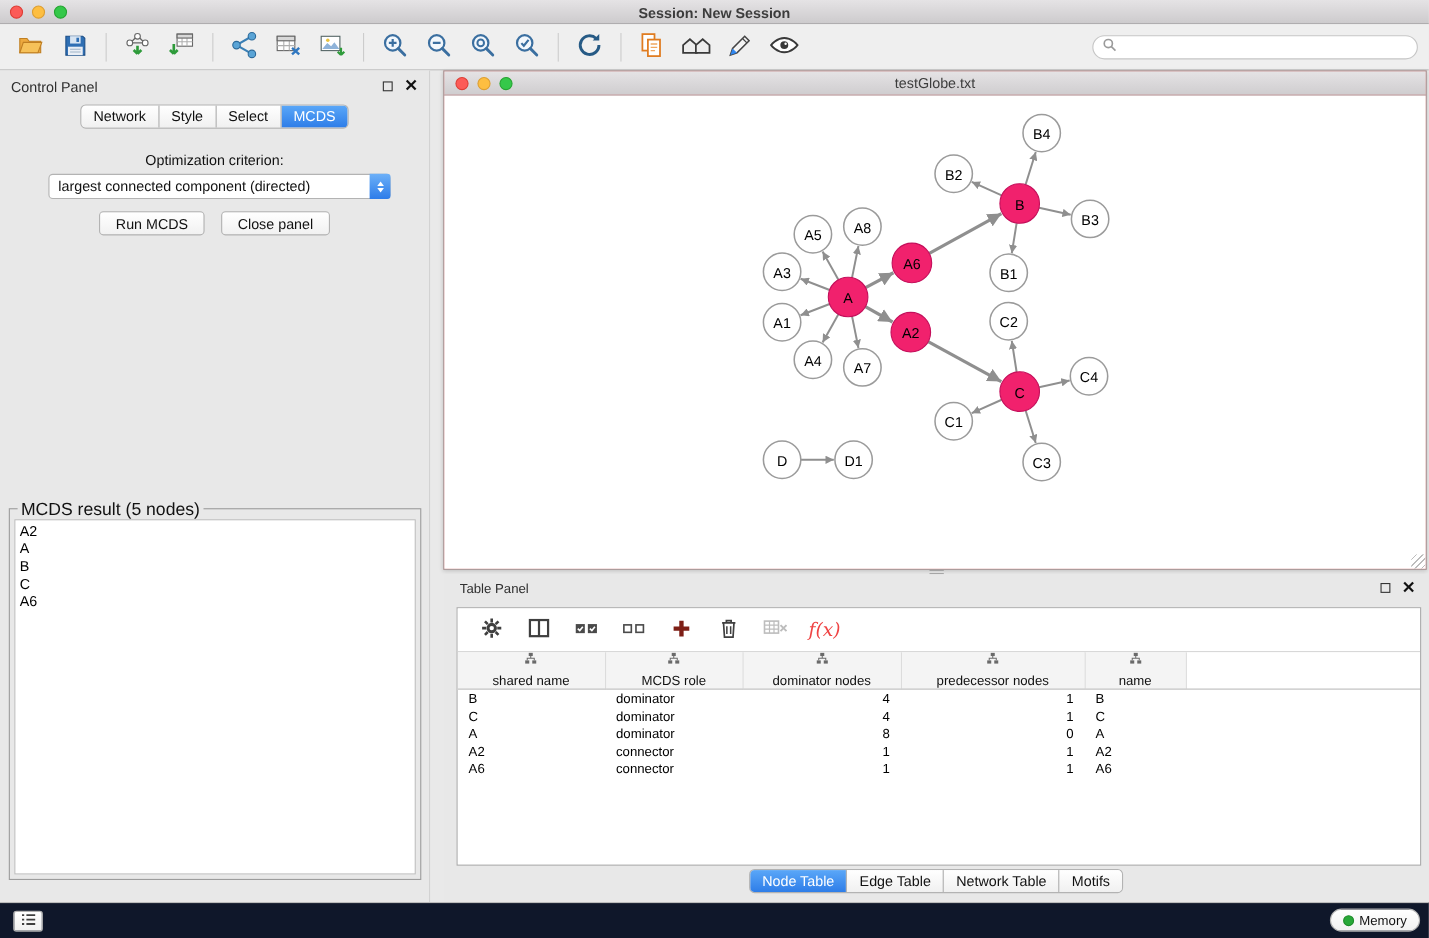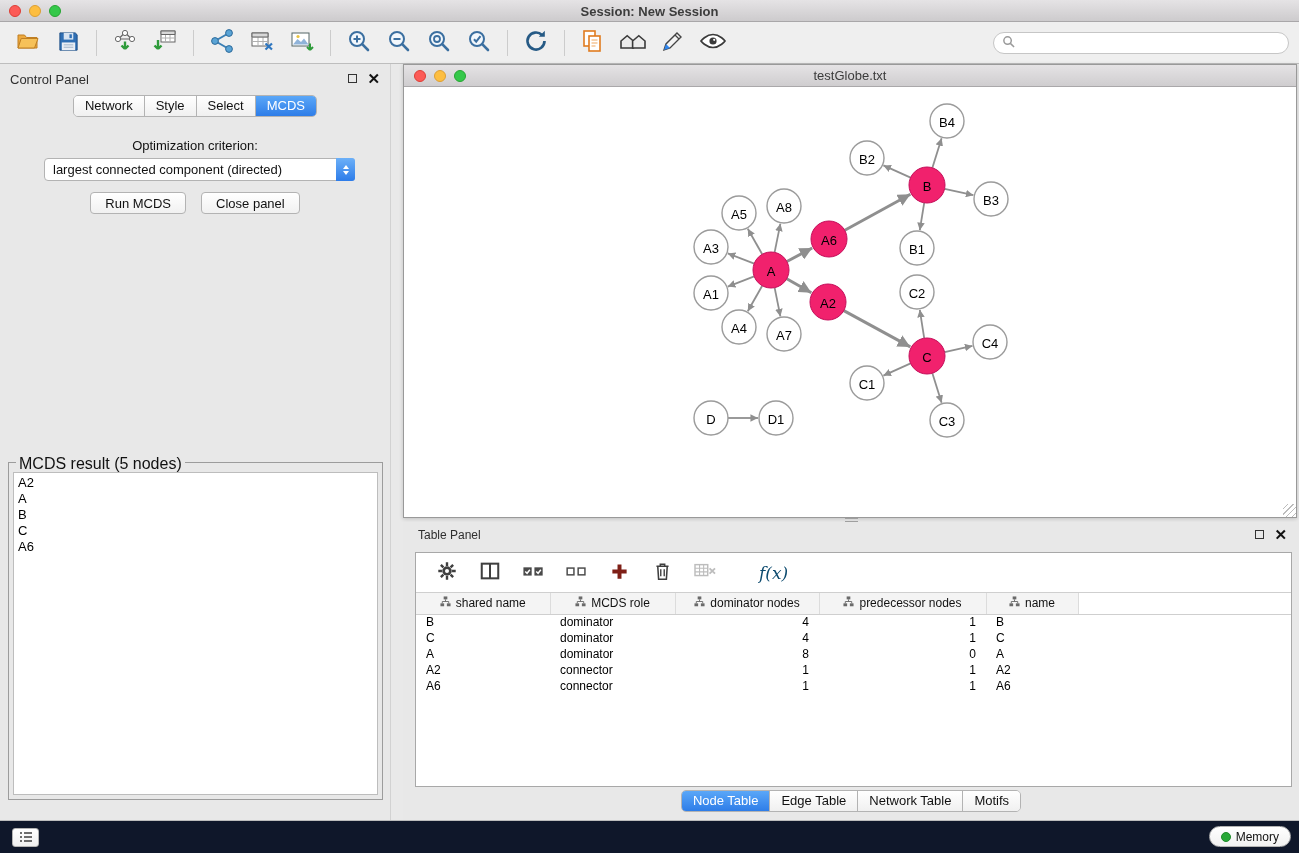--- a/index.html
+++ b/index.html
@@ -55,25 +55,25 @@
   .h-grip{position:absolute;left:845px;top:518px;width:13px;height:4px;border-top:1px solid #9f9f9f;border-bottom:1px solid #9f9f9f;}
 
   
   .table-panel{position:absolute;left:403px;top:522px;width:896px;height:298px;background:#e8e8e8;}
   .tp-head{position:relative;height:28px;}
   .tp-title{position:absolute;left:15px;top:6px;font-size:12px;color:#2f2f2f;}
   .tp-icons{position:absolute;right:12px;top:7px;display:flex;gap:10px;align-items:center;}
   .tp-box{position:absolute;left:12px;top:30px;width:877px;height:235px;background:#fff;border:1px solid #a8a8a8;overflow:hidden;}
   .tp-toolbar{height:40px;border-bottom:1px solid #cfcfcf;display:flex;align-items:center;padding-left:18px;gap:17px;background:#fff;}
   .tp-btn{height:28px;min-width:26px;display:flex;align-items:center;justify-content:center;background:none;border:none;cursor:pointer;}
-  .fx{font-family:"DejaVu Serif",serif;font-style:italic;font-size:17px;color:#0c4a6e;margin-left:24px;}
+  .fx{font-family:"DejaVu Serif",serif;font-style:italic;font-size:17px;color:#ef4444;}
   table.data{border-collapse:collapse;width:875px;table-layout:fixed;font-size:12px;}
   table.data th{height:21px;background:#f4f4f4;border-bottom:1px solid #cfcfcf;border-right:1px solid #dcdcdc;font-weight:normal;font-size:12px;color:#111;}
   table.data th.filler{background:#fff;border-right:none;}
-  .hdr{display:flex;align-items:center;justify-content:center;gap:5px;}
+  .hdr{display:flex;align-items:center;justify-content:center;gap:5px;flex-direction:column;}
   table.data td{height:16px;padding:0 10px;color:#000;white-space:nowrap;overflow:hidden;}
   td.num{text-align:right;padding-right:12px;}
   .bottom-tabs{position:absolute;left:0;right:0;top:268px;display:flex;justify-content:center;}
 
   
   .statusbar{position:absolute;left:0;top:820px;width:100%;height:33px;background:#0f172a;border-top:1px solid #bcbcbc;}
   .list-btn{position:absolute;left:12px;top:7px;width:27px;height:19px;background:linear-gradient(#fff,#f0f0f0);border:1px solid #b3b3b3;border-radius:3px;display:flex;align-items:center;justify-content:center;cursor:pointer;}
   .memory-btn{position:absolute;right:8px;top:5px;height:21px;background:linear-gradient(#fff,#f1f1f1);border:1px solid #b3b3b3;border-radius:11px;display:flex;align-items:center;gap:5px;padding:0 11px;font-size:12px;color:#111;cursor:pointer;font-family:"Liberation Sans",sans-serif;}
   .mem-dot{width:10px;height:10px;border-radius:50%;background:#28a838;border:1px solid #1e8c2a;}
 </style>

